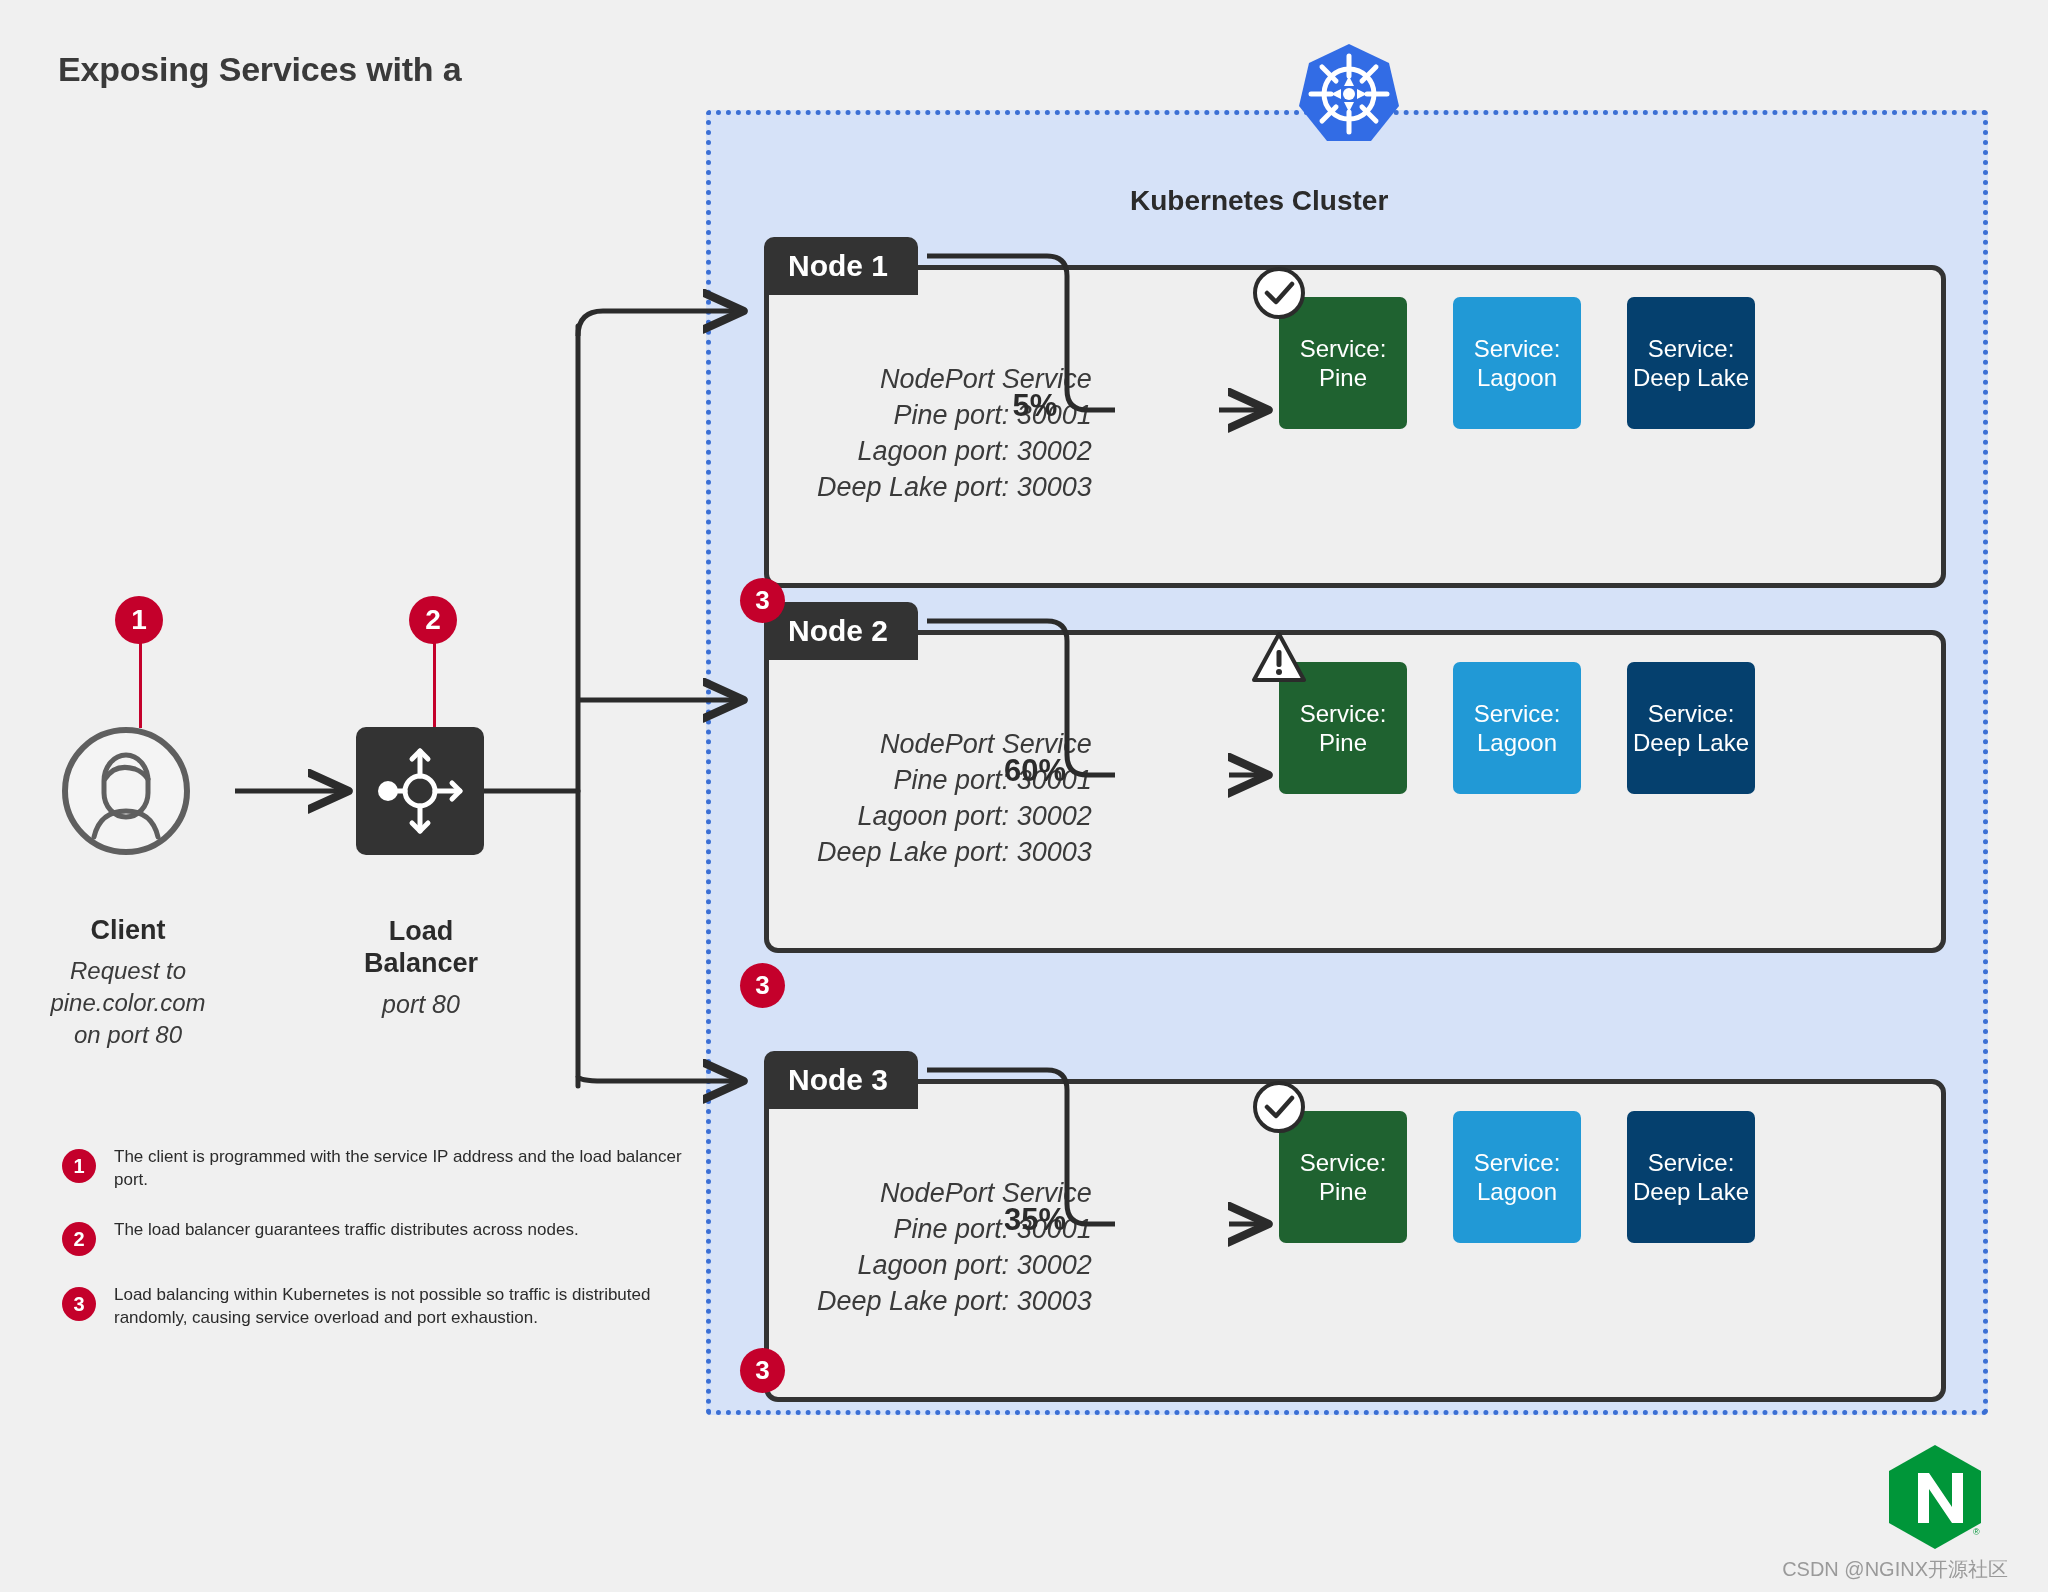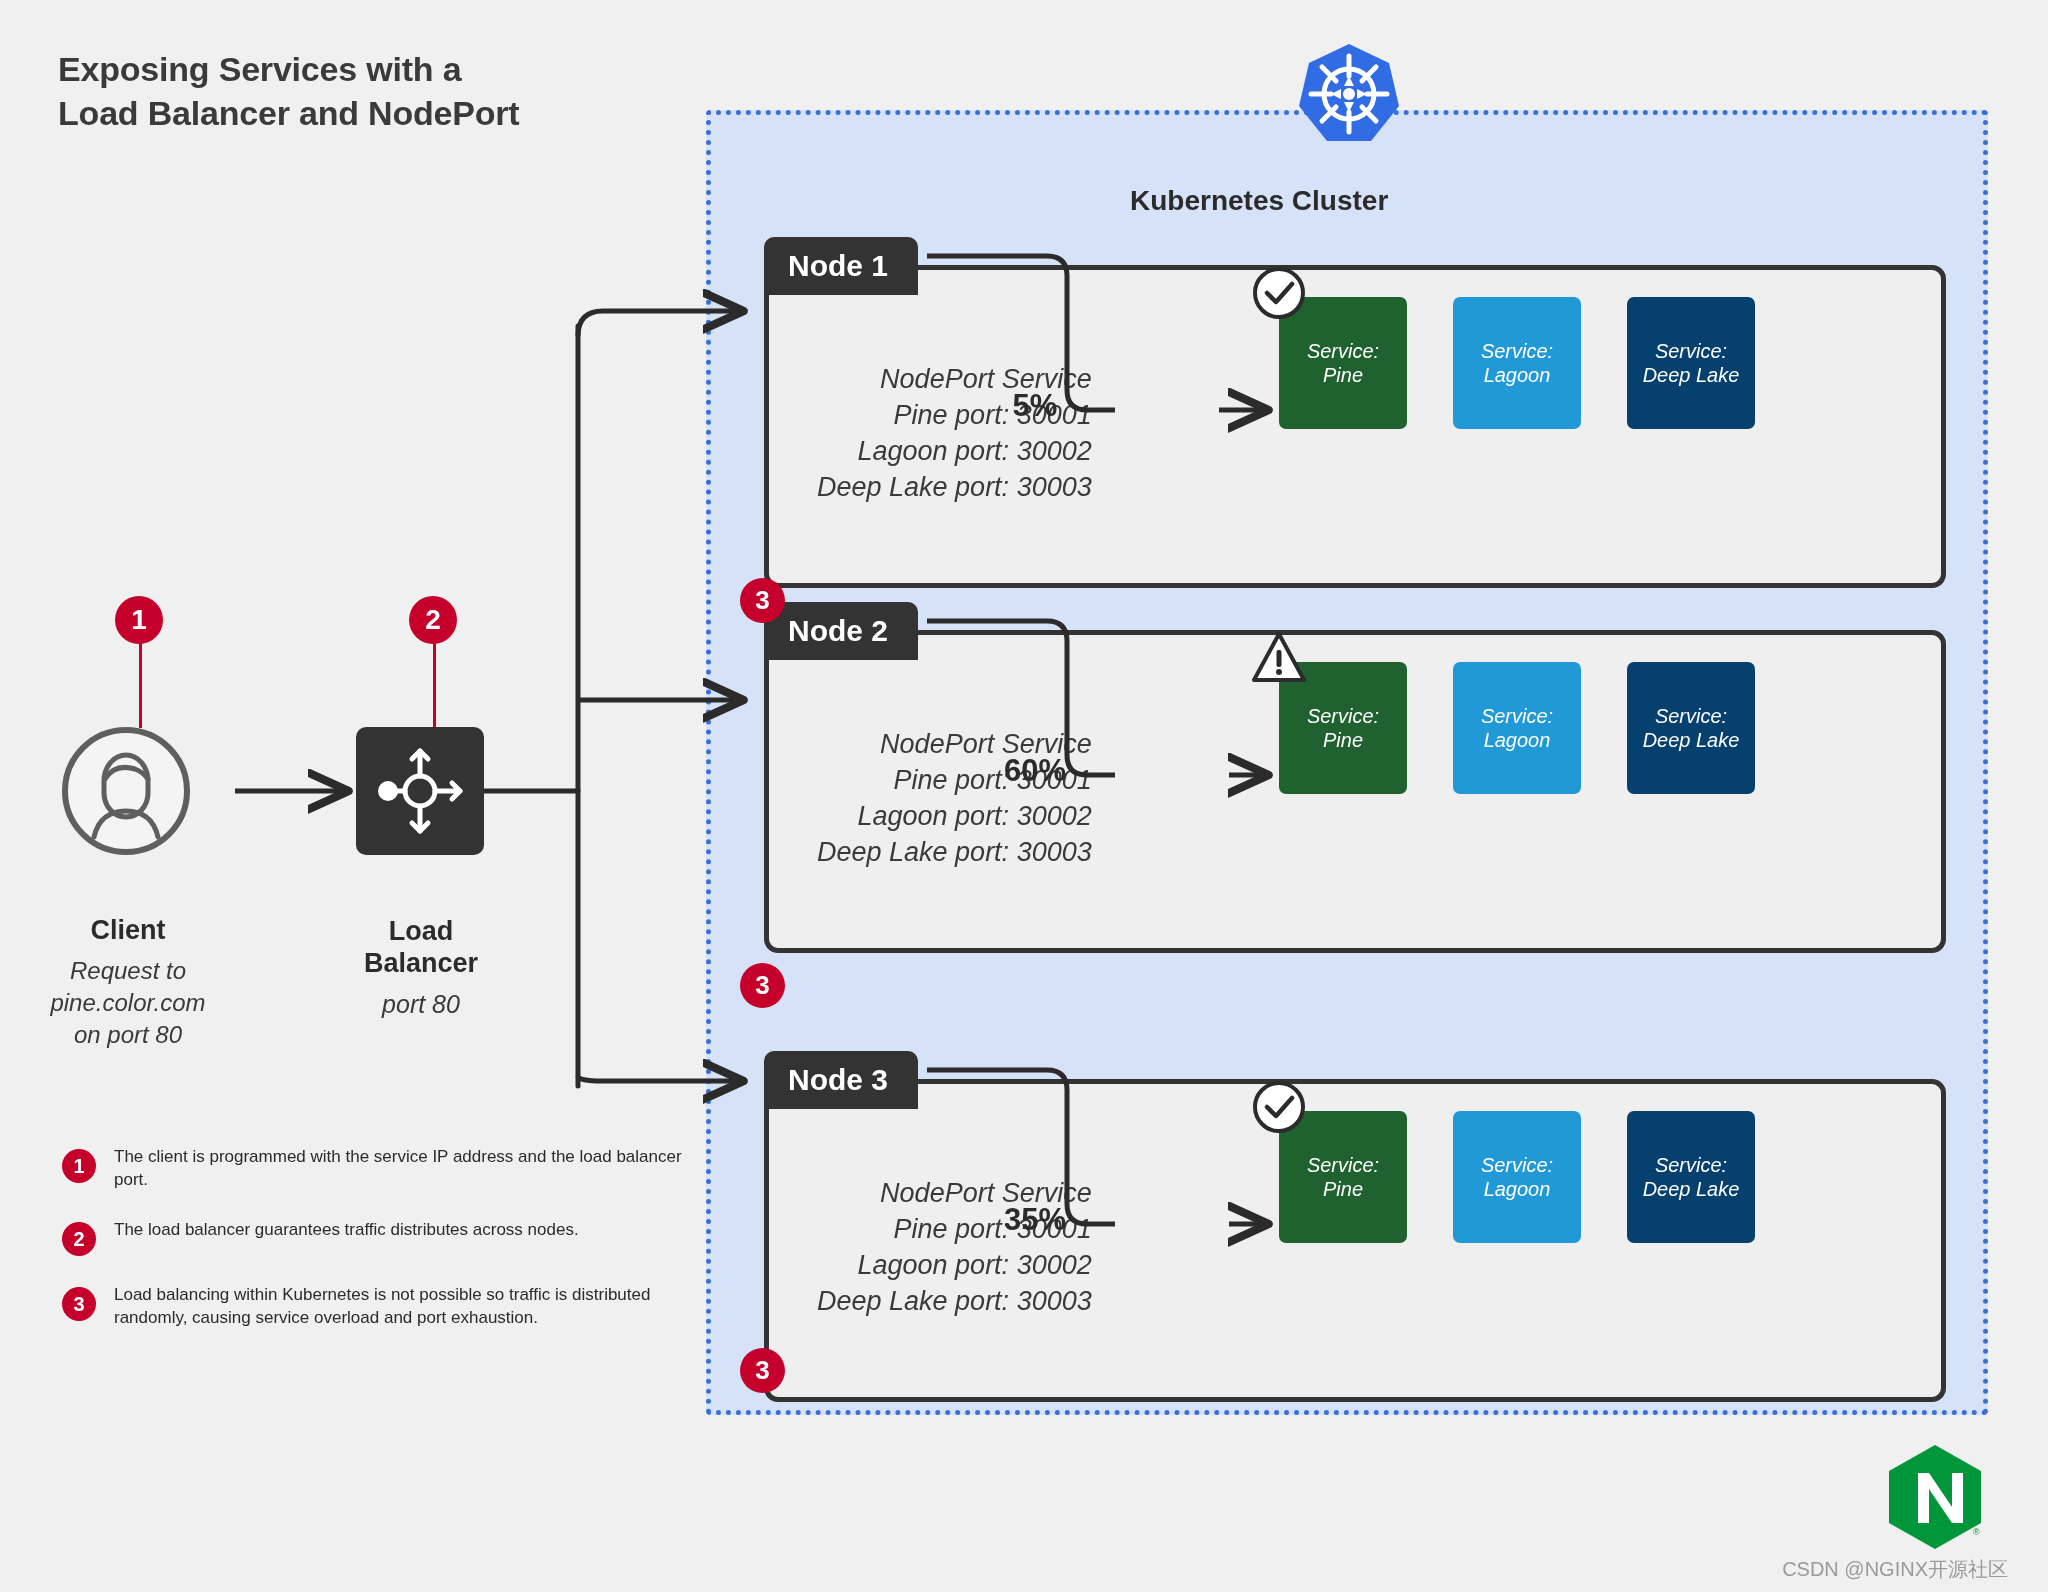--- a/index.html
+++ b/index.html
@@ -72,21 +72,21 @@
   }
 
   
   .svc-row { position: absolute; left: 510px; top: 27px; display: flex; gap: 46px; }
   .svc {
     position: relative;
     width: 128px; height: 132px;
     border-radius: 7px;
     display: flex; align-items: center; justify-content: center;
     text-align: center;
-    color: #ffffff; font-size: 20px; font-weight: 500; line-height: 1.22; font-style: italic;
+    color: #ffffff; font-size: 24px; font-weight: 500; line-height: 1.22;
   }
   .svc .lbl { padding: 0 4px; }
 
   .badge-status {
     position: absolute; left: -28px; top: -32px;
     width: 56px; height: 56px;
   }
 
   
   .rbadge {
@@ -155,21 +155,20 @@
 
   svg { display: block; }
 </style>
 </head>
 <body>
 
 <div id="stage">
 
   <div class="title">
       <div>Exposing Services with a</div>
-      <div>Load Balancer and NodePort</div>
     </div>
 
   <div class="cluster"></div>
 
   <div class="k8s-logo">
     <svg viewBox="0 0 104 104" width="104" height="104">
       <polygon points="52,2 92,21 102,64 74,99 30,99 2,64 12,21" fill="#326ce5"></polygon>
       <g fill="none" stroke="#ffffff" stroke-width="5" stroke-linecap="round">
         <circle cx="52" cy="52" r="25"></circle>
         <circle cx="52" cy="52" r="6" fill="#ffffff" stroke="none"></circle>

